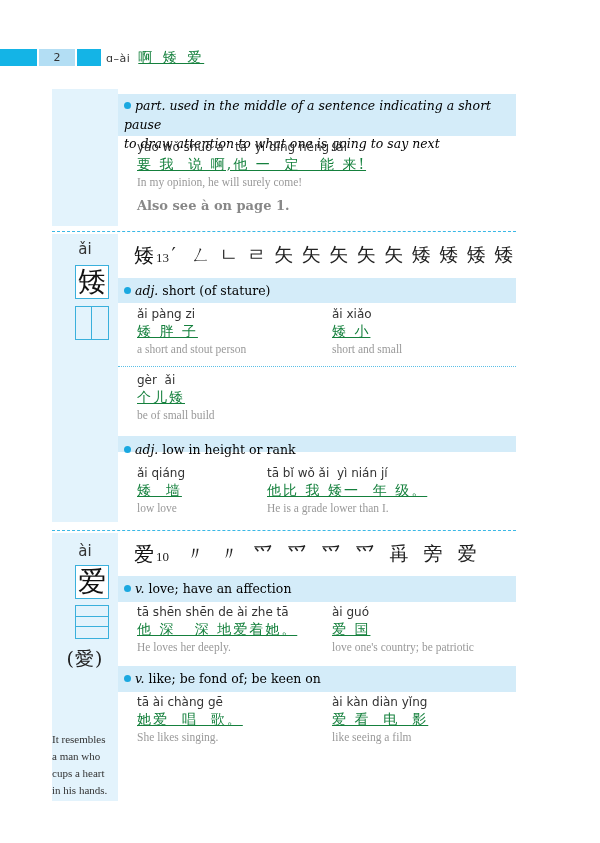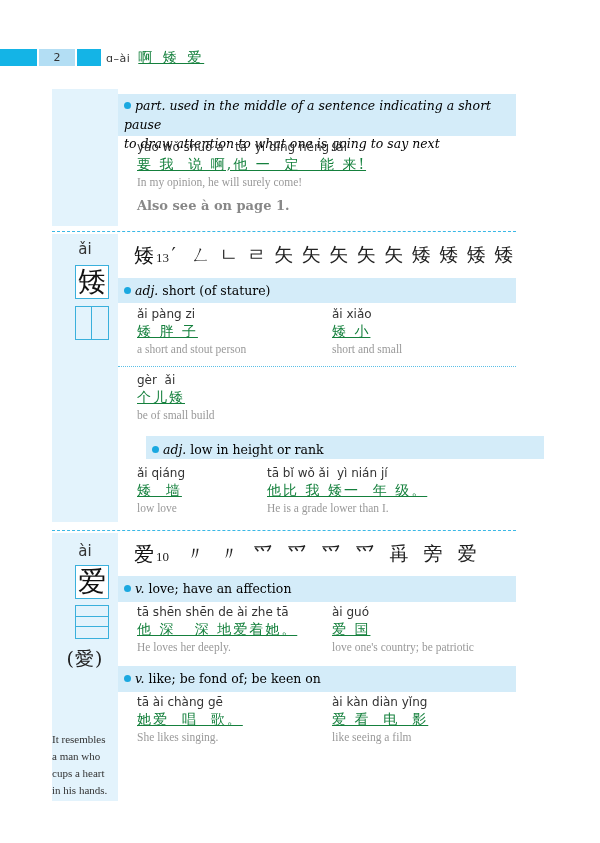--- a/index.html
+++ b/index.html
@@ -98,21 +98,21 @@
   <span class="cn">矮 小</span>
   <span class="en">short and small</span>
 </div>
 <div class="dots" style="top:366px;"></div>
 <div class="ex" style="left:137px;top:373px;">
   <span class="py">gèr  ǎi</span>
   <span class="cn">个儿矮</span>
   <span class="en">be of small build</span>
 </div>
 
-<div class="sense-bar" style="top:436px;height:23px;line-height:27px;padding-left:6px;margin-left:28px;">
+<div class="sense-bar" style="top:436px;height:16px;line-height:27px;padding-left:6px;">
   <span class="dot"></span><span class="italic">adj.</span><span> low in height or rank</span>
 </div>
 <div class="ex" style="left:137px;top:466px;">
   <span class="py">ǎi qiáng</span>
   <span class="cn">矮  墙</span>
   <span class="en">low love</span>
 </div>
 <div class="ex" style="left:267px;top:466px;">
   <span class="py">tā bǐ wǒ ǎi  yì nián jí</span>
   <span class="cn">他比 我 矮一  年 级。</span>

